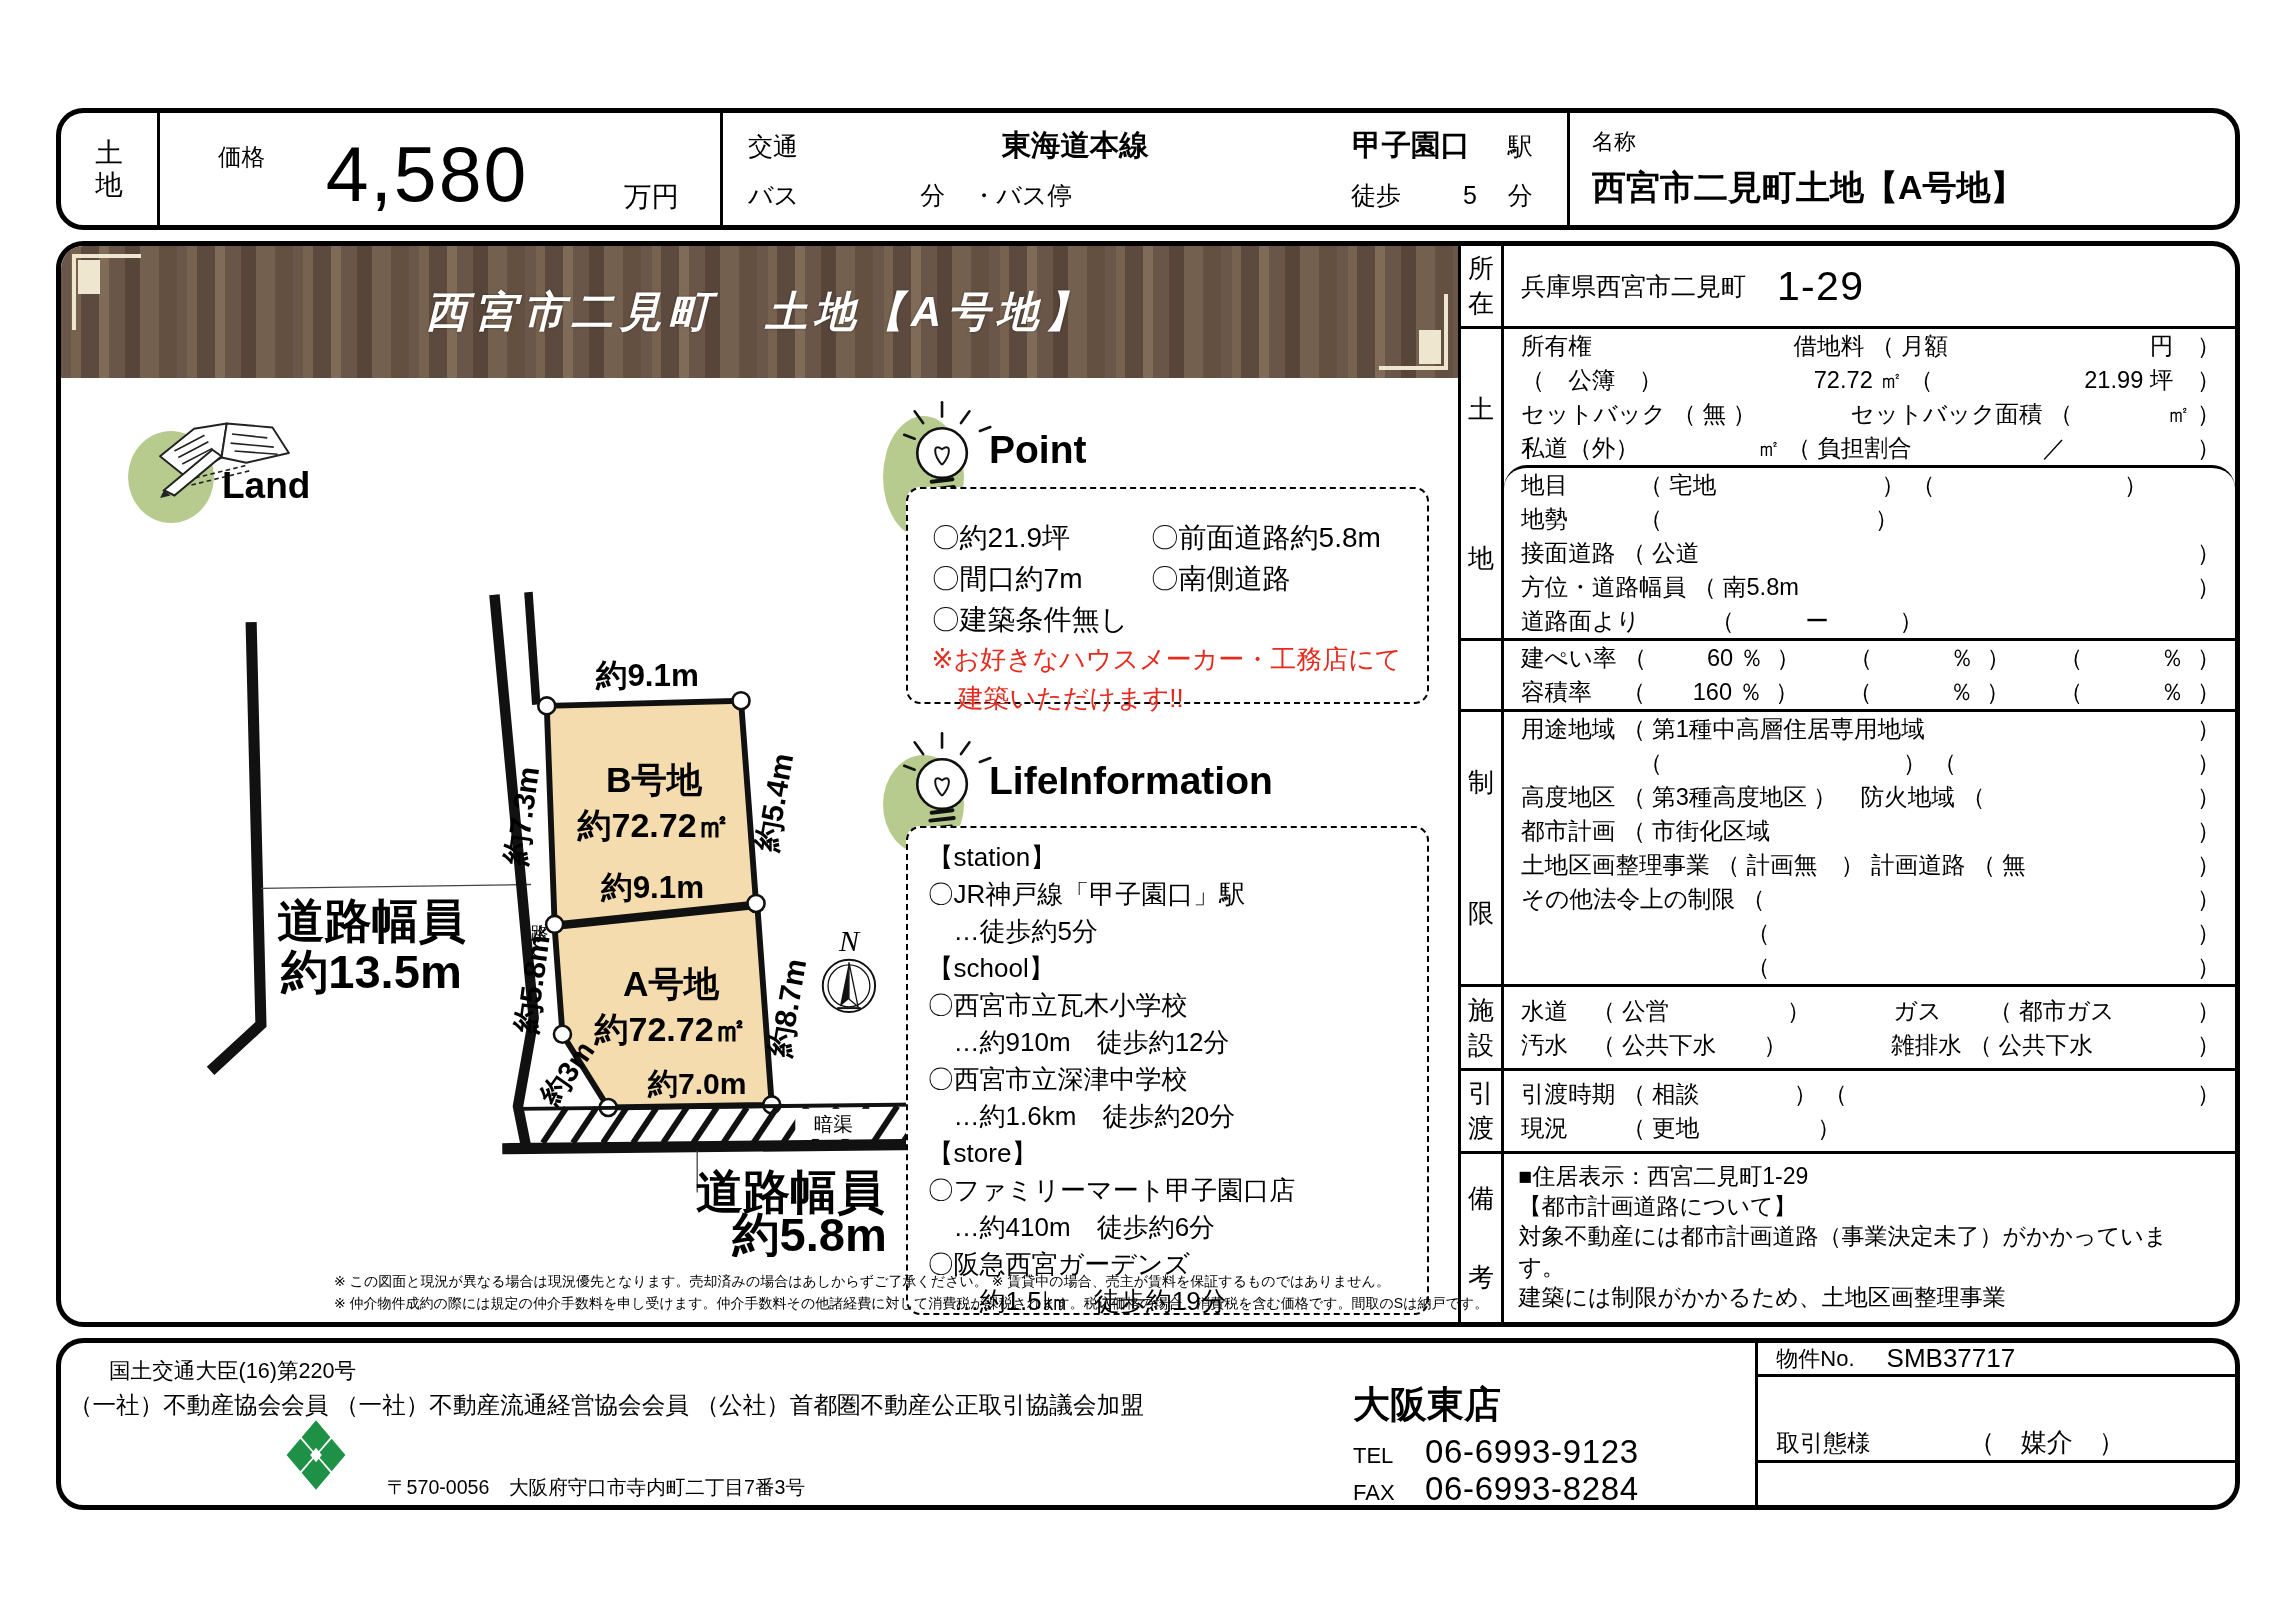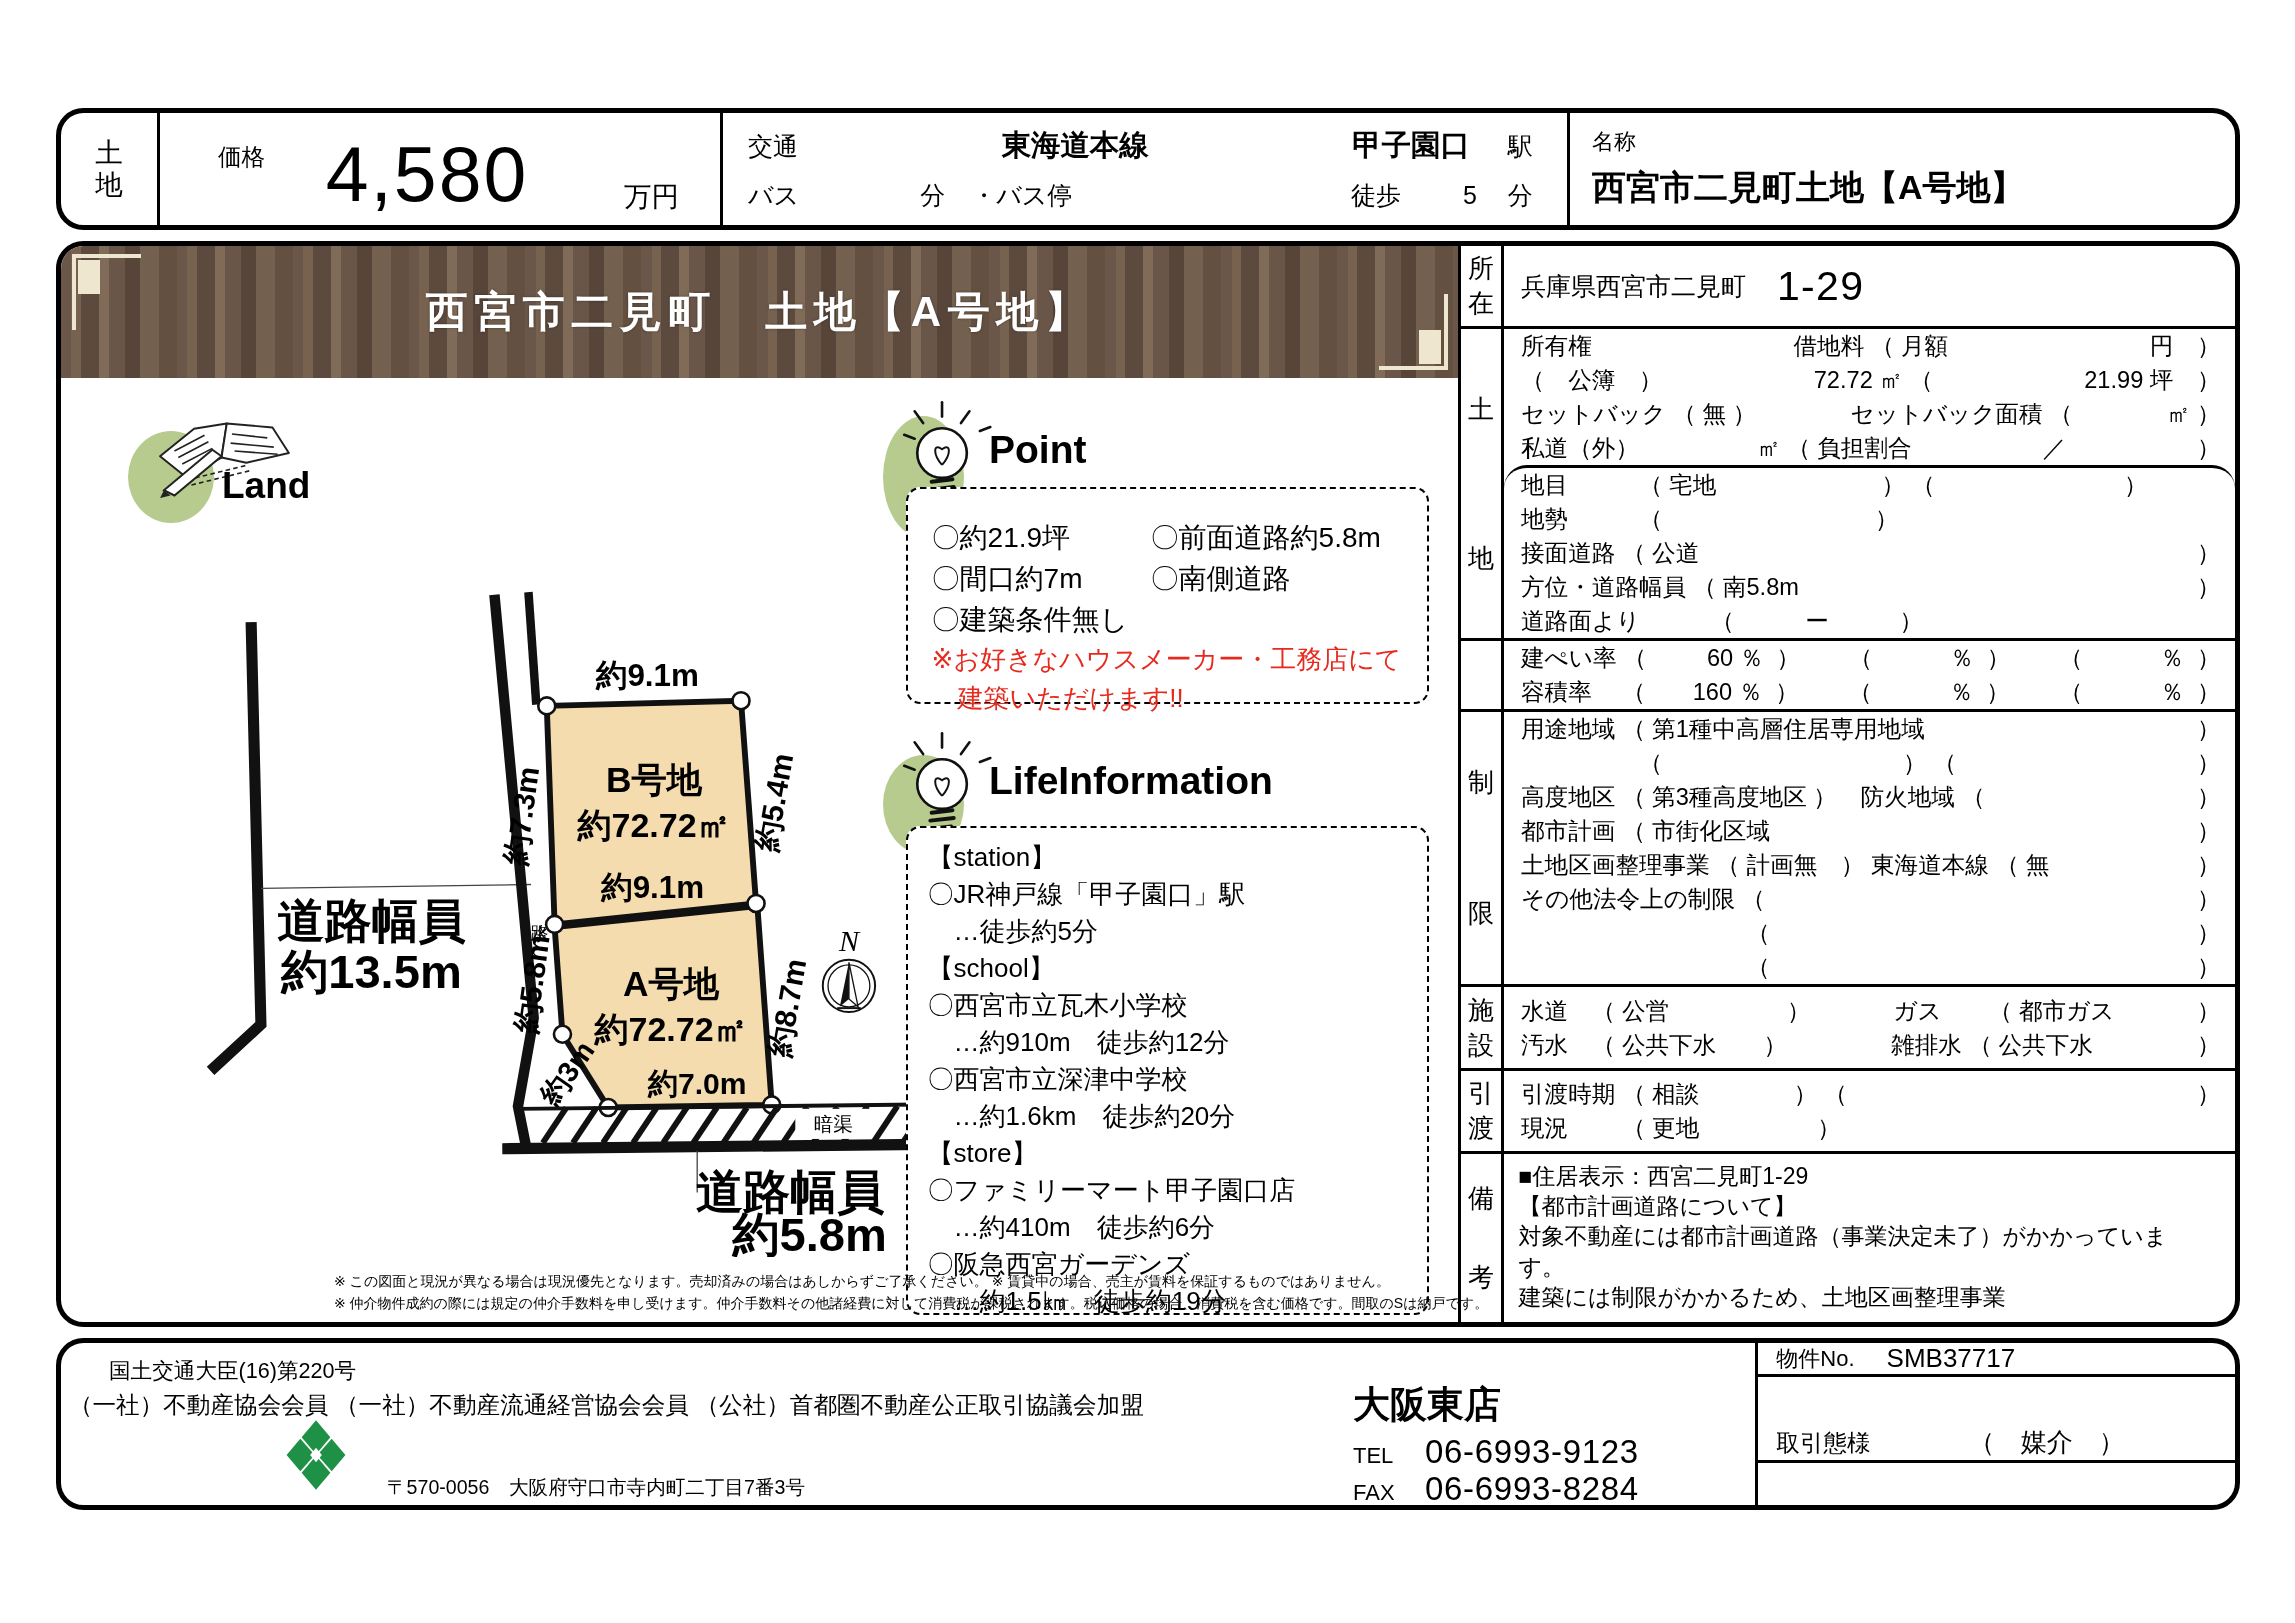--- a/index.html
+++ b/index.html
@@ -35,21 +35,21 @@
 
   
   .main-box{left:56px;top:241px;width:2184px;height:1086px;display:flex;}
   .main-left{width:1400px;position:relative;border-right:3.9px solid #000;}
   .main-right{flex:1;}
 
   
   .wood{position:absolute;left:0;top:0;right:0;height:132px;
     background:repeating-linear-gradient(90deg,#6b574a 0 10.5px,#77624f 10.5px 19.6px,#5d4a3e 19.6px 38px,#7f6b58 38px 48px,#6a5549 48px 64px,#57453a 64px 79px,#73604e 79px 98px,#645041 98px 116px);
     display:flex;align-items:center;justify-content:center;}
-  .wood-title{color:#fff;font-size:42px;font-weight:bold;letter-spacing:6.5px;text-shadow:0 0 2.6px rgba(0,0,0,.4);}
+  .wood-title{color:#fff;font-size:42px;font-weight:bold;letter-spacing:6.5px;text-shadow:0 0 2.6px rgba(0,0,0,.4);font-style:italic;}
   .orn{position:absolute;width:69px;height:76px;}
   .orn-tl{left:10.5px;top:7.9px;border-left:4.6px solid #efe6d0;border-top:4.6px solid #efe6d0;}
   .orn-tl::before{content:"";position:absolute;left:2.6px;top:2.6px;width:22px;height:34px;background:#efe6d0;}
   .orn-br{right:10.5px;bottom:7.9px;border-right:4.6px solid #efe6d0;border-bottom:4.6px solid #efe6d0;}
   .orn-br::before{content:"";position:absolute;right:2.6px;bottom:2.6px;width:22px;height:34px;background:#efe6d0;}
 
   
   .land-badge{position:absolute;left:67px;top:185px;width:262px;height:118px;}
   .g-ellipse{position:absolute;background:#b7cb8f;border-radius:50%;}
   .land-circle{left:0;top:0;width:86px;height:92px;}
@@ -444,21 +444,21 @@
               </div>
               <div class="rt-row">
                 <span>高度地区 （ 第3種高度地区 ）　防火地域 （</span>
                 <span>）</span>
               </div>
               <div class="rt-row">
                 <span>都市計画 （ 市街化区域</span>
                 <span>）</span>
               </div>
               <div class="rt-row">
-                <span>土地区画整理事業 （ 計画無　） 東海道本線 （ 無</span>
+                <span>土地区画整理事業 （ 計画無　） 計画道路 （ 無</span>
                 <span>）</span>
               </div>
               <div class="rt-row">
                 <span>その他法令上の制限 （</span>
                 <span>）</span>
               </div>
               <div class="rt-row">
                 <span>　　　　　　　　　  （</span>
                 <span>）</span>
               </div>

